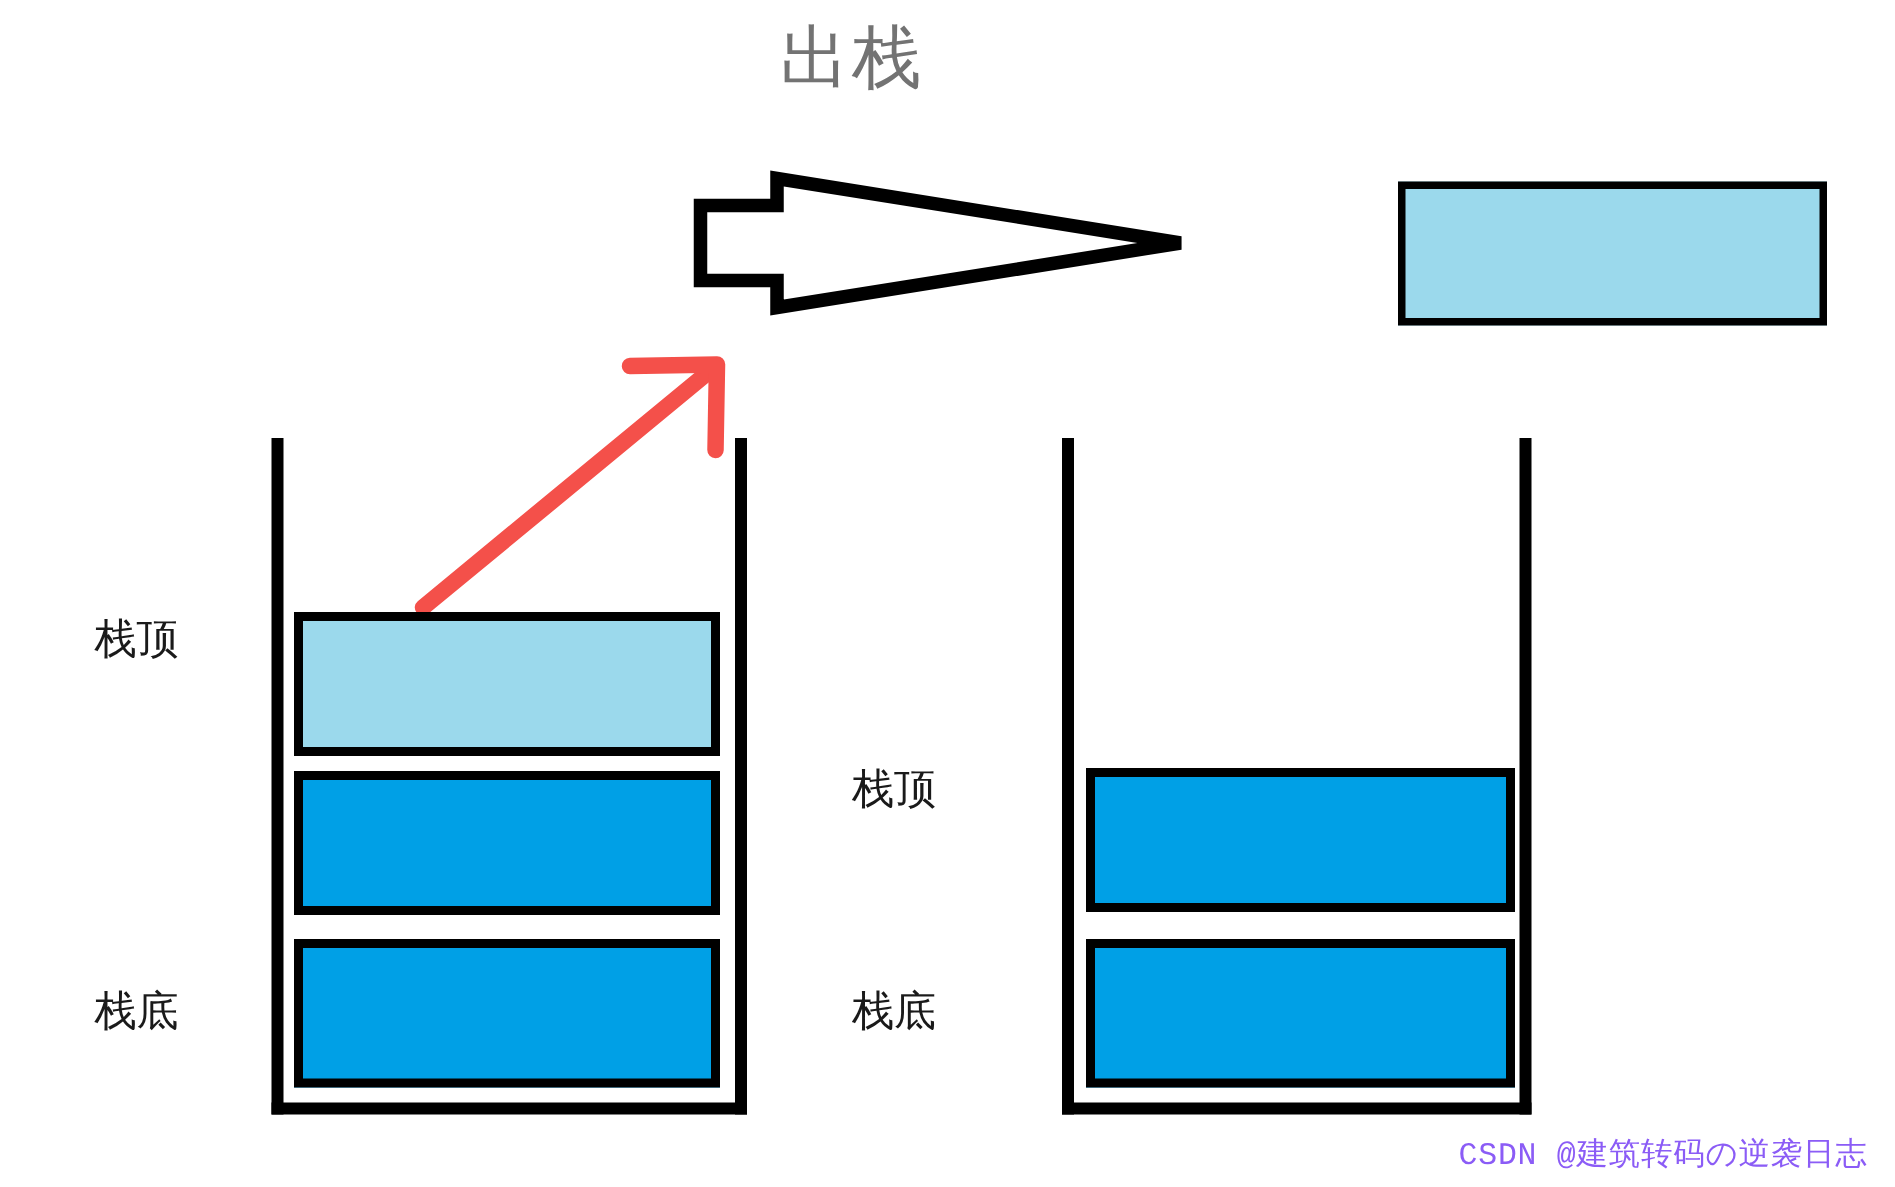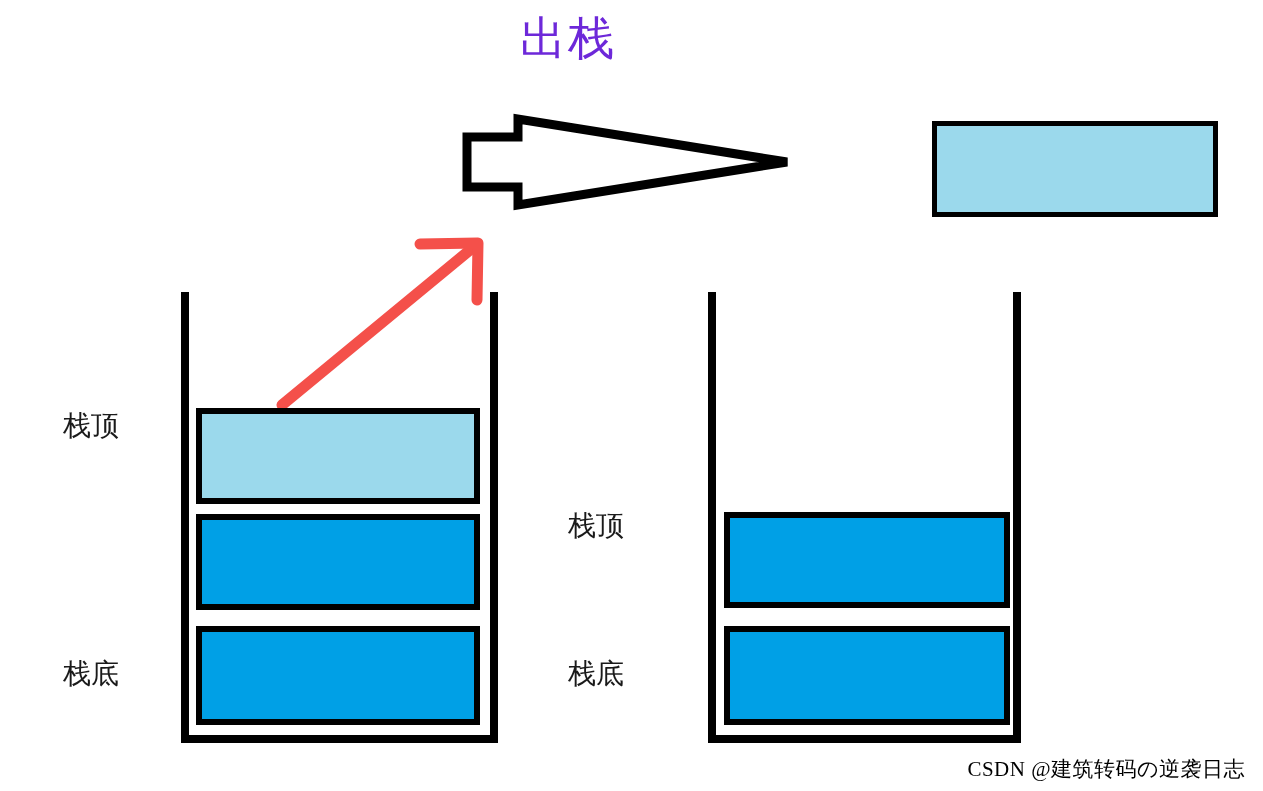--- a/index.html
+++ b/index.html
@@ -20,21 +20,21 @@
   }
 
   
   .title {
     position: absolute;
     left: 520px;
     top: 14px;
     font-size: 46px;
     line-height: 1.05;
     font-weight: 400;
-    color: #6d28d9;
+    color: #737373;
     letter-spacing: 2px;
     white-space: nowrap;
     font-family: "DejaVu Sans", "Liberation Sans", sans-serif;
   }
 
   
   .block-arrow {
     position: absolute;
     left: 460px;
     top: 112px;
@@ -93,24 +93,24 @@
     white-space: nowrap;
     font-family: "DejaVu Sans", "Liberation Sans", sans-serif;
   }
 
   
   .watermark {
     position: absolute;
     right: 18px;
     bottom: 8px;
     font-size: 21px;
-    color: #000000;
+    color: #8b5cf6;
     white-space: nowrap;
     letter-spacing: 0.5px;
-    font-family: Liberation Serif, serif;
+    font-family: Liberation Mono, monospace;
   }
 </style>
 </head>
 <body>
 
 <div id="canvas">
 
   <div class="title">出栈</div>
 
   <div class="block-arrow">

